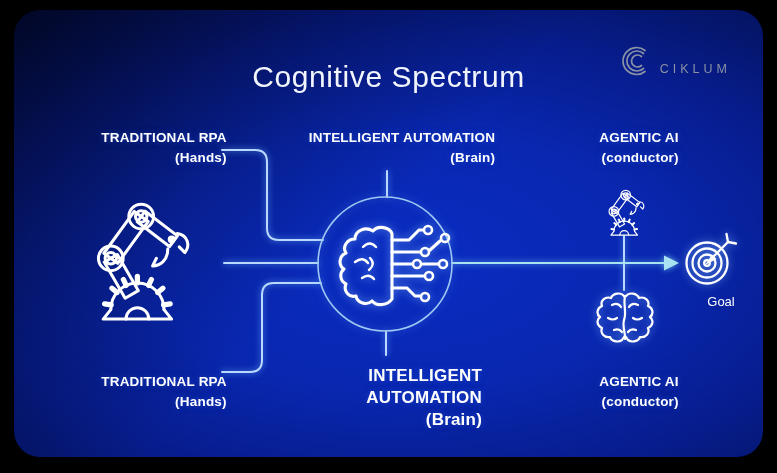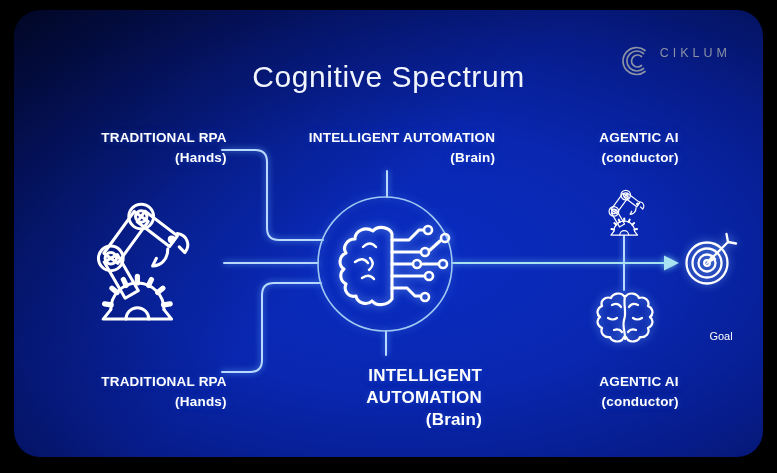--- a/index.html
+++ b/index.html
@@ -11,33 +11,33 @@
     font-family:"Liberation Sans","DejaVu Sans",sans-serif;}
   .stage{position:relative;width:777px;height:473px;background:#000;}
   .card{position:absolute;left:14px;top:10px;width:749px;height:447px;border-radius:26px;
     background:
       linear-gradient(135deg, rgba(0,0,5,0.62) 0%, rgba(0,0,20,0.25) 28%, rgba(0,0,0,0) 48%),
       radial-gradient(ellipse 120% 105% at 52% 56%,
         var(--bg-center) 0%, #0927b0 28%, #071d8e 48%, #04125c 68%, var(--bg-edge) 100%);
     overflow:hidden;}
   .title{position:absolute;left:16px;right:16px;top:50px;text-align:center;
     color:var(--title);font-size:30px;font-weight:300;letter-spacing:0.6px;}
-  .logo{position:absolute;right:32px;top:36px;display:flex;align-items:flex-start;gap:8px;}
+  .logo{position:absolute;right:32px;top:36px;display:flex;align-items:flex-end;gap:8px;}
   .logo .brand-txt{color:var(--brand);font-size:12.5px;font-weight:500;letter-spacing:4px;}
   .node-label{position:absolute;text-align:right;color:#fff;transform:translateX(-50%);
     font-size:13.5px;font-weight:700;letter-spacing:0.2px;line-height:1.45;
     text-shadow:0 0 6px rgba(40,90,220,0.55);}
   .pos-tl{left:150px;top:118px;}
   .pos-tc{left:388px;top:118px;}
   .pos-tr{left:625px;top:118px;}
   .pos-bl{left:150px;top:362px;}
   .pos-bc{left:388px;top:355px;width:160px;font-size:17px;line-height:1.3;}
   .pos-br{left:625px;top:362px;}
   .goal-label{position:absolute;left:707px;top:284px;transform:translateX(-50%);
-    color:#fff;font-size:11px;font-weight:500;margin-top:36px;}
+    color:#fff;font-size:13px;font-weight:500;}
   svg.art{position:absolute;left:-14px;top:-10px;width:777px;height:473px;}
   .ln{stroke:var(--line);stroke-width:2;fill:none;stroke-linecap:round;
     filter:drop-shadow(0 0 3px rgba(110,180,255,0.85));}
   .aln{stroke:var(--arrow);stroke-width:2.2;fill:none;stroke-linecap:round;
     filter:drop-shadow(0 0 3px rgba(130,220,250,0.8));}
   .ahead{fill:var(--arrow);stroke:none;filter:drop-shadow(0 0 3px rgba(130,220,250,0.8));}
   .wh{stroke:var(--icon);fill:none;stroke-linecap:round;stroke-linejoin:round;
     filter:drop-shadow(0 0 4px rgba(130,190,255,0.7));}
   .ring{stroke:#9fc8f2;stroke-width:1.6;fill:none;
     filter:drop-shadow(0 0 4px rgba(90,160,255,0.55));}

